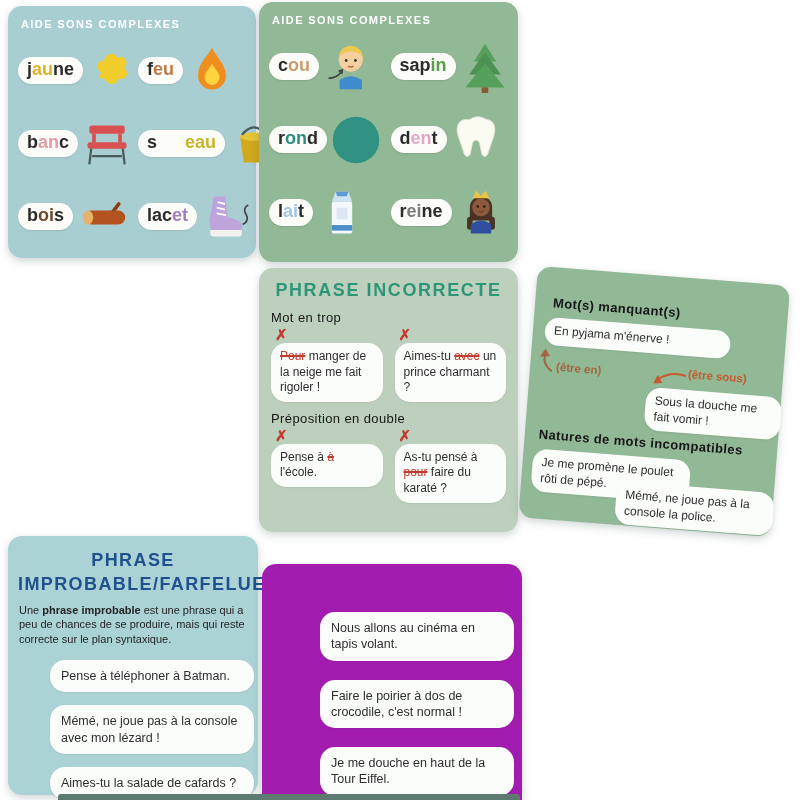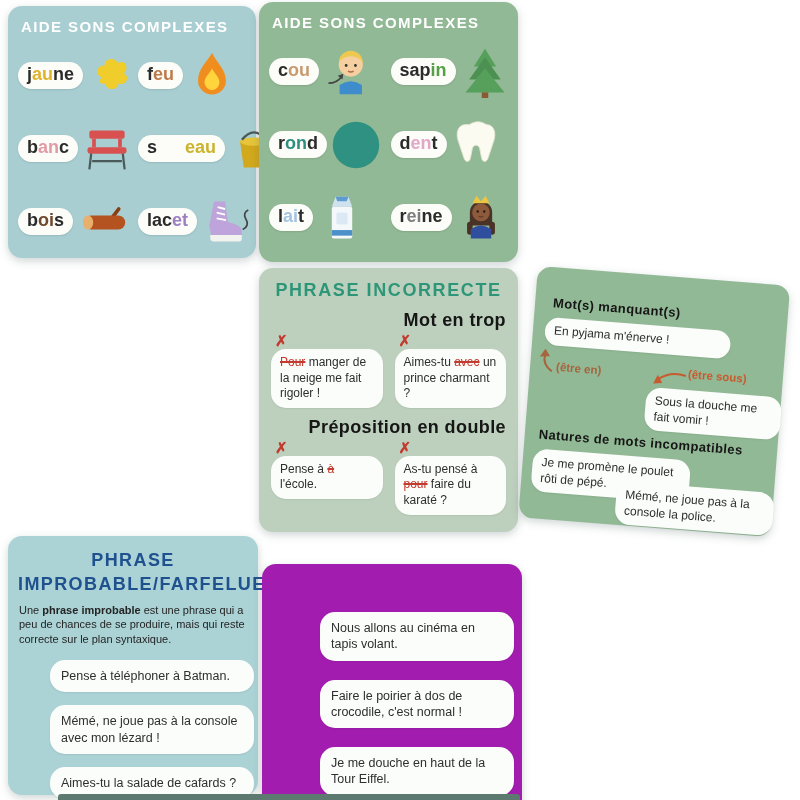--- a/index.html
+++ b/index.html
@@ -2,31 +2,31 @@
 <html><head>
 <meta charset="utf-8">
 <style>
   html,body{margin:0;padding:0;}
   body{width:800px;height:800px;background:#ffffff;font-family:"Liberation Sans",sans-serif;overflow:hidden;position:relative;}
   .canvas{position:absolute;inset:0;}
   .card{position:absolute;border-radius:14px;box-shadow:0 3px 8px rgba(70,90,90,0.25);box-sizing:border-box;}
   
   .card-sons1{left:8px;top:6px;width:248px;height:252px;background:#a8ced1;}
   .card-sons2{left:259px;top:2px;width:259px;height:260px;background:#92b995;}
-  .sons-title{color:#ffffff;font-weight:bold;font-size:15px;letter-spacing:1.4px;padding:12px 0 2px 13px;white-space:nowrap;}
+  .sons-title{color:#ffffff;font-weight:bold;font-size:11px;letter-spacing:1.4px;padding:12px 0 2px 13px;white-space:nowrap;}
   .words-grid{display:grid;grid-template-columns:1fr 1fr;padding:2px 6px 0 10px;}
   .word-cell{display:flex;align-items:center;gap:3px;height:73px;}
   .pill{display:inline-flex;background:#fcfdf8;border-radius:17px;padding:3px 9px 5px;font-size:18px;font-weight:bold;color:#2b2b2b;box-shadow:0 1px 2px rgba(0,0,0,0.10);white-space:nowrap;line-height:1.1;}
   .wicon{flex:0 0 auto;}
   .wicon svg{width:52px;height:52px;display:block;}
   
   .card-inc{left:259px;top:268px;width:259px;height:264px;background:#bdd0bd;padding:8px 12px;}
   .c3-title{text-align:center;color:#2e9678;font-size:18px;font-weight:bold;letter-spacing:1.6px;margin:4px 0 6px;}
   .intro{font-size:11px;color:#242424;line-height:1.35;margin:0 1px;}
-  .sec-heading{font-size:18px;font-weight:bold;color:#161616;margin:9px 0 0;letter-spacing:.4px;text-align:right;}
+  .sec-heading{font-size:13px;font-weight:normal;color:#161616;margin:9px 0 0;letter-spacing:.4px;}
   .ex-row{display:flex;gap:12px;margin-top:1px;}
   .example{flex:1;}
   .xmark{color:#c23b2e;font-weight:bold;font-size:15px;margin:1px 0 1px 4px;line-height:1;}
   .bubble{background:#fbfdfb;border-radius:15px;padding:6px 9px;font-size:12px;color:#2e2e2e;line-height:1.3;box-shadow:0 1px 2px rgba(0,0,0,0.07);}
   .struck{color:#c23b2e;text-decoration:line-through;text-decoration-thickness:2px;margin-top:16px;}
   
   .card-man{left:538px;top:266px;width:253px;height:252px;background:#92b995;transform:rotate(4.5deg);transform-origin:top left;}
   .card-man .abs{position:absolute;}
   .man-heading{font-size:13px;font-weight:bold;color:#161616;letter-spacing:.4px;}
   .annotation{font-size:11.5px;font-weight:bold;}

